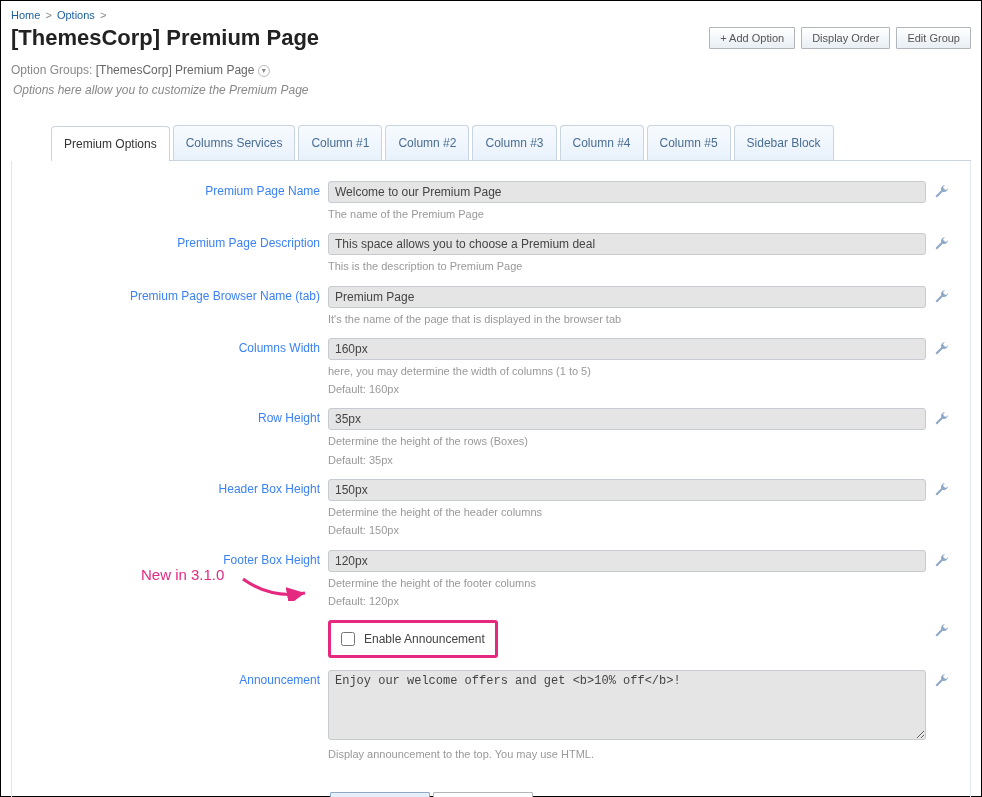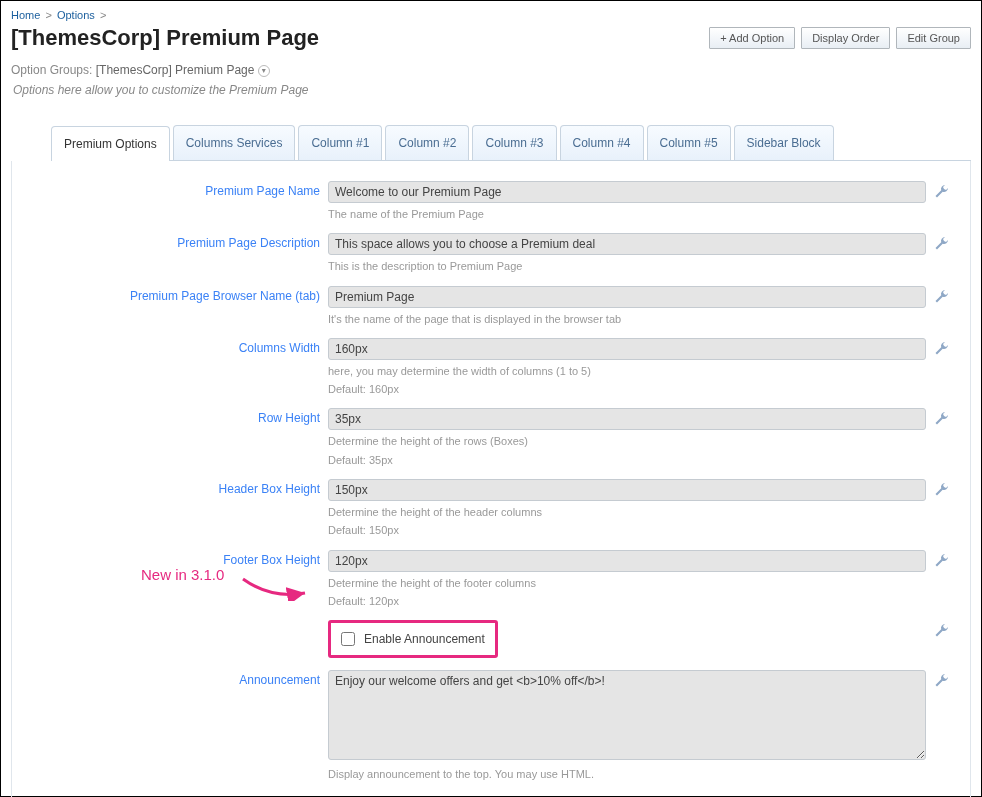--- a/index.html
+++ b/index.html
@@ -128,22 +128,23 @@
     width: 100%;
     border: 1px solid #c5cbd1;
     border-radius: 3px;
     padding: 3px 6px;
     font-family: inherit;
     font-size: 12px;
     background:#e5e5e5;
     color:#444;
   }
   .form-field textarea {
-    height: 90px;
+    height: 70px;
     resize: both;
+    font-family: Liberation Mono, monospace;
   }
   .help {
     color: #999;
     font-size: 11px;
     margin-top: 4px;
     line-height: 1.3;
   }
   .wrench {
     width: 16px; height: 16px;
     margin-top: 2px;

